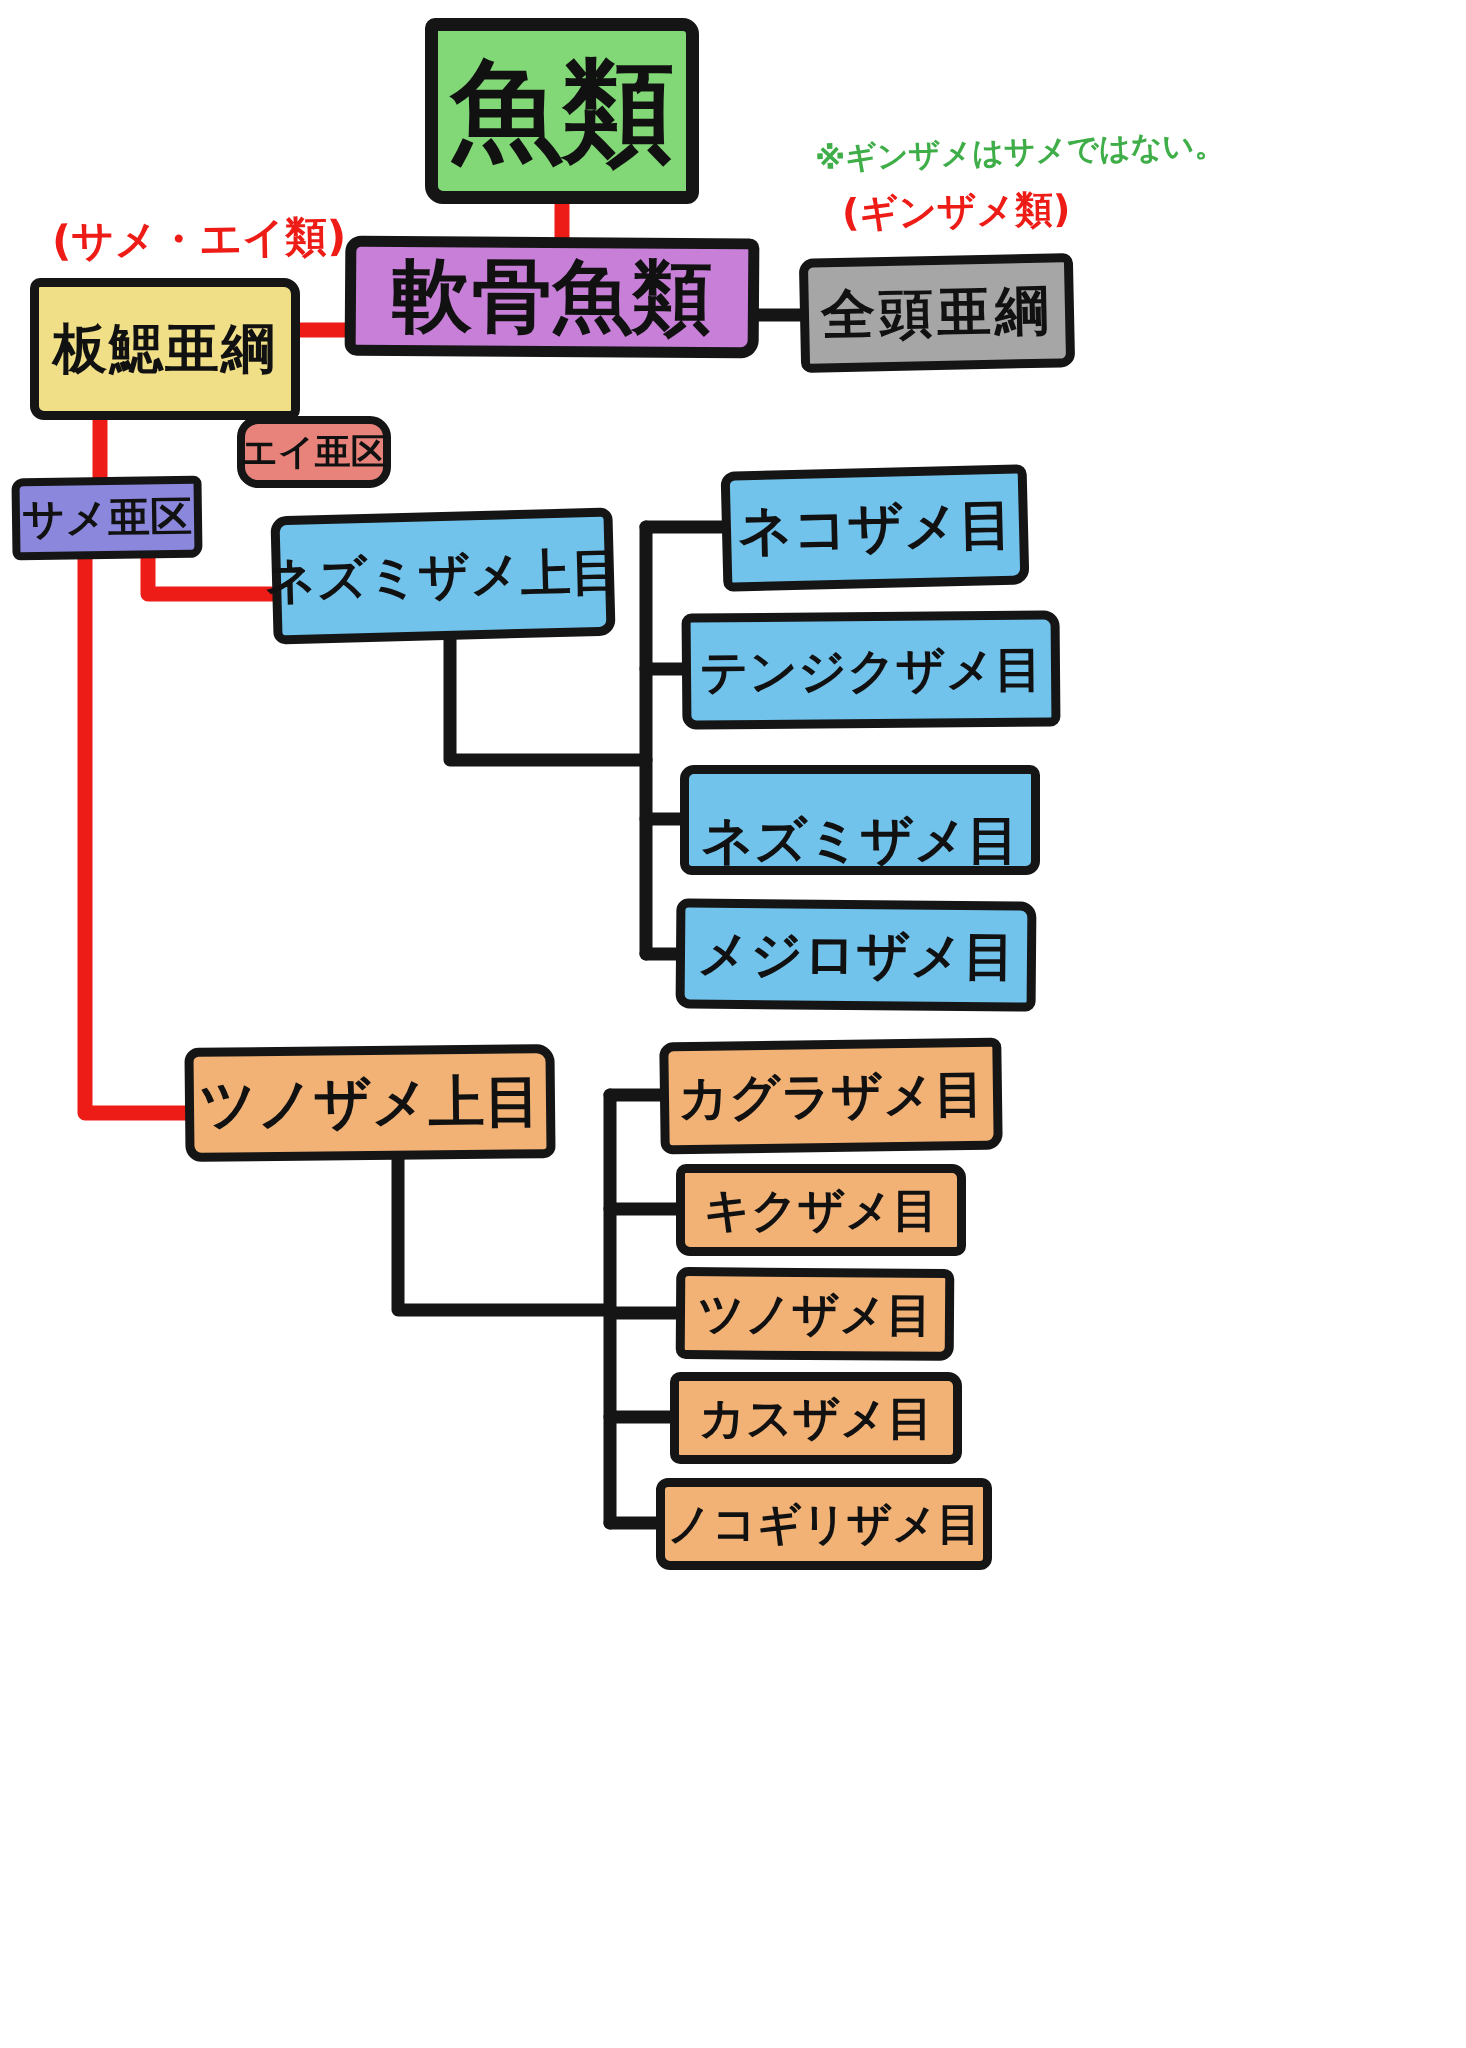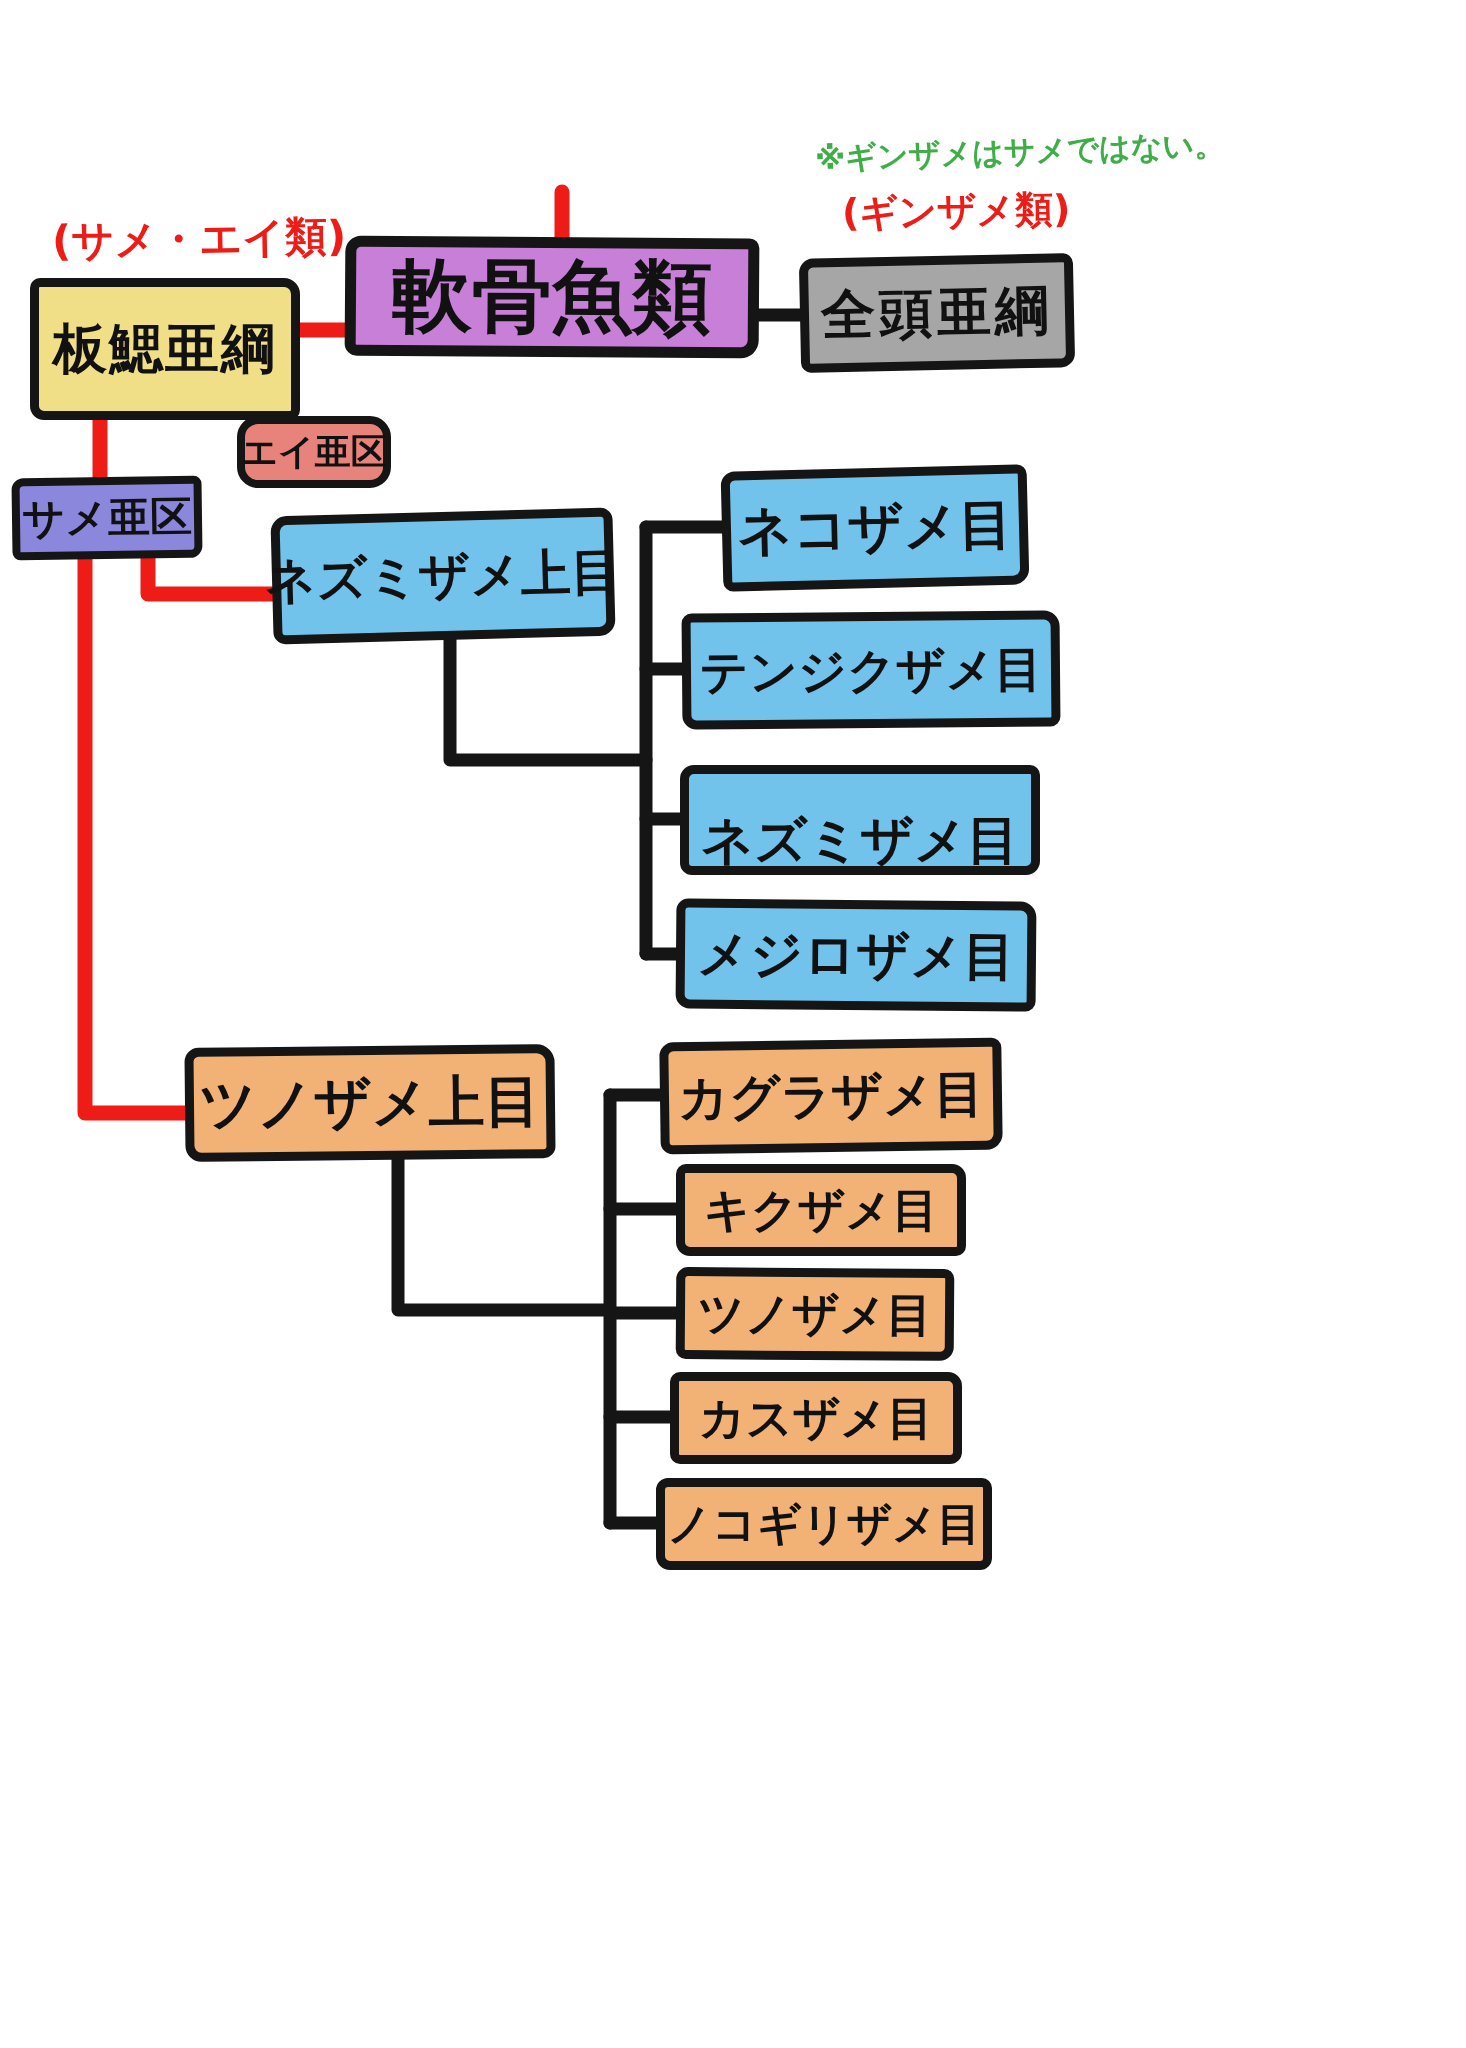--- a/index.html
+++ b/index.html
@@ -83,20 +83,23 @@
     <path class="red-line" d="M352,330 L292,330"></path>
     <path class="red-line" d="M100,384 L100,484"></path>
     <path class="red-line" d="M148,552 L148,594 L280,594"></path>
     <path class="red-line" d="M85,552 L85,1113 L194,1113"></path>
   </svg>
 
   <div class="ann ann-shark-ray">(サメ・エイ類)</div>
   <div class="ann ann-warning">※ギンザメはサメではない。</div>
   <div class="ann ann-chimaera">(ギンザメ類)</div>
 
+  <div class="box n-fish">
+    <span>魚類</span>
+  </div>
   <div class="box n-cart">
     <span>軟骨魚類</span>
   </div>
   <div class="box n-holo">
     <span>全頭亜綱</span>
   </div>
   <div class="box n-elas">
     <span>板鰓亜綱</span>
   </div>
   <div class="box n-ray">

